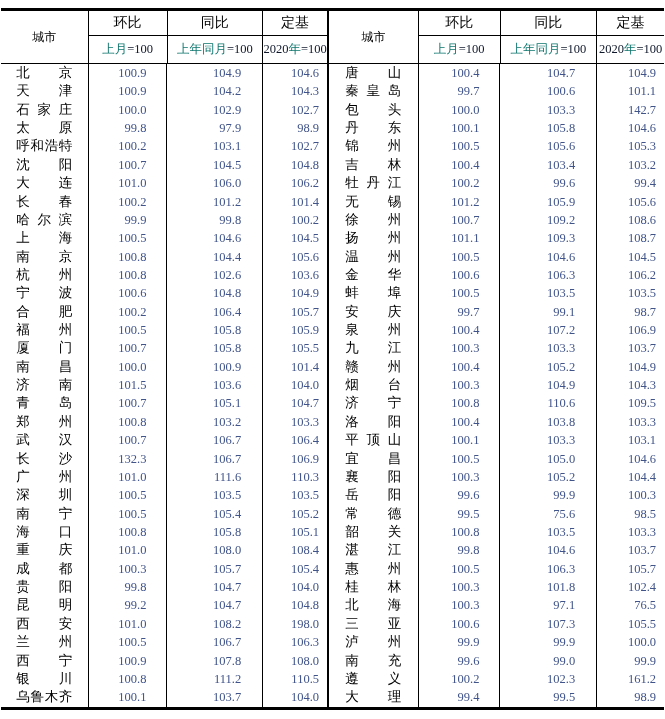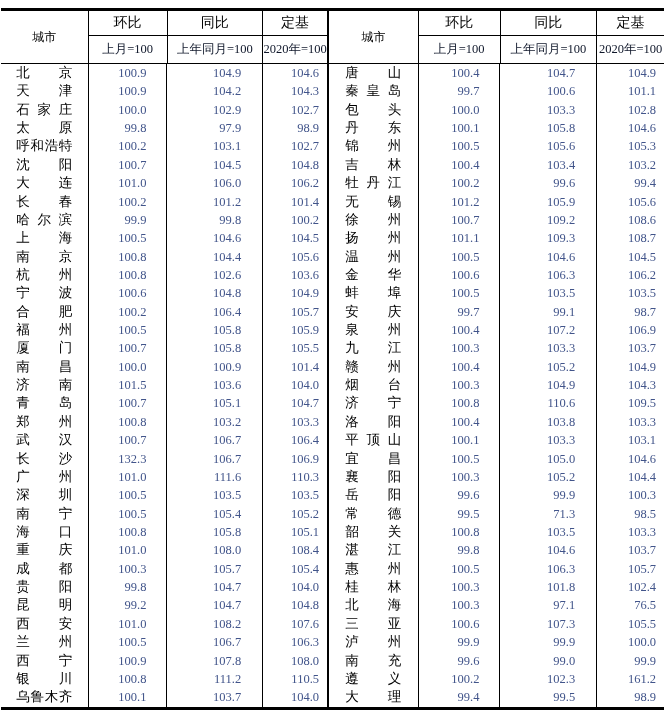--- a/index.html
+++ b/index.html
@@ -24,21 +24,21 @@
   .th-col.last-right{border-right:none;}
   .th-top{
     height:24px;display:flex;align-items:center;justify-content:center;
     font-size:14px;border-bottom:1px solid #000;
   }
   .th-sub{
     height:27px;display:flex;align-items:center;justify-content:center;
     font-size:12.5px;white-space:nowrap;
   }
   .seg-num{color:#0f172a;}
-  .seg-cjk{color:#0f172a;}
+  .seg-cjk{color:#0f766e;}
   
   .trow{display:flex;height:18.37px;line-height:18.37px;}
   .cell{box-sizing:border-box;border-right:1px solid #000;overflow:hidden;}
   .cell.city{display:flex;align-items:center;justify-content:center;font-size:13.5px;}
   .cell.num{
     text-align:right;font-size:12.5px;color:#41548a;
     font-family:"Liberation Serif","DejaVu Serif",serif;
   }
   .cell.sep{border-right:2px solid #000;}
   .cell.edge{border-right:none;}
@@ -159,21 +159,21 @@
         <div class="cell num w-c3 pr-yoy">102.9</div>
         <div class="cell num w-c4 pr-base sep">102.7</div>
         <div class="cell city w-c5">
           <span class="city-name">
             <span>包</span>
             <span>头</span>
           </span>
         </div>
         <div class="cell num w-c6 pr-mom">100.0</div>
         <div class="cell num w-c7 pr-yoy">103.3</div>
-        <div class="cell num w-c8 pr-base edge">102.8</div>
+        <div class="cell num w-c8 pr-base edge">142.7</div>
       </div>
       <div class="trow">
         <div class="cell city w-c1">
           <span class="city-name">
             <span>太</span>
             <span>原</span>
           </span>
         </div>
         <div class="cell num w-c2 pr-mom">99.8</div>
         <div class="cell num w-c3 pr-yoy">97.9</div>
@@ -603,21 +603,21 @@
         <div class="cell num w-c2 pr-mom">100.5</div>
         <div class="cell num w-c3 pr-yoy">105.4</div>
         <div class="cell num w-c4 pr-base sep">105.2</div>
         <div class="cell city w-c5">
           <span class="city-name">
             <span>常</span>
             <span>德</span>
           </span>
         </div>
         <div class="cell num w-c6 pr-mom">99.5</div>
-        <div class="cell num w-c7 pr-yoy">71.3</div>
+        <div class="cell num w-c7 pr-yoy">75.6</div>
         <div class="cell num w-c8 pr-base edge">98.5</div>
       </div>
       <div class="trow">
         <div class="cell city w-c1">
           <span class="city-name">
             <span>海</span>
             <span>口</span>
           </span>
         </div>
         <div class="cell num w-c2 pr-mom">100.8</div>
@@ -715,21 +715,21 @@
       </div>
       <div class="trow">
         <div class="cell city w-c1">
           <span class="city-name">
             <span>西</span>
             <span>安</span>
           </span>
         </div>
         <div class="cell num w-c2 pr-mom">101.0</div>
         <div class="cell num w-c3 pr-yoy">108.2</div>
-        <div class="cell num w-c4 pr-base sep">107.6</div>
+        <div class="cell num w-c4 pr-base sep">198.0</div>
         <div class="cell city w-c5">
           <span class="city-name">
             <span>三</span>
             <span>亚</span>
           </span>
         </div>
         <div class="cell num w-c6 pr-mom">100.6</div>
         <div class="cell num w-c7 pr-yoy">107.3</div>
         <div class="cell num w-c8 pr-base edge">105.5</div>
       </div>

